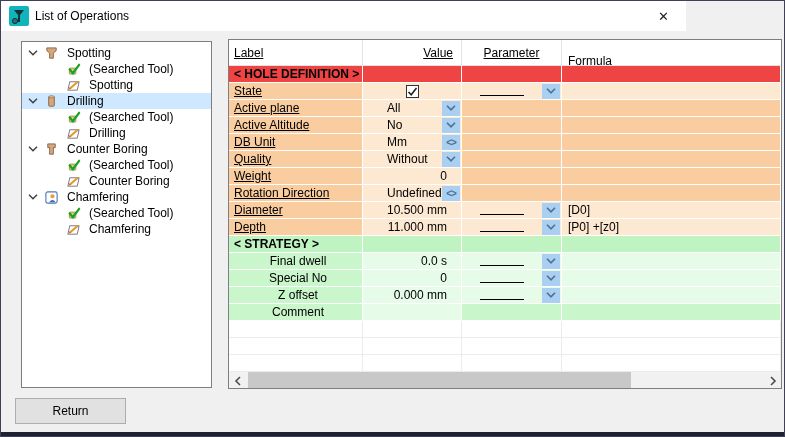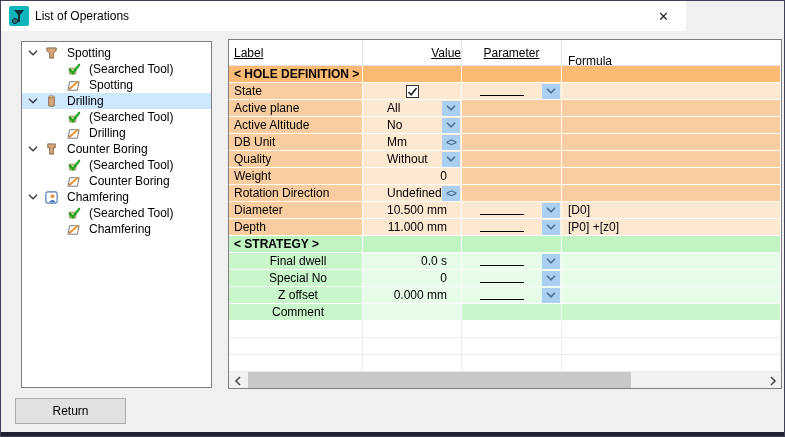--- a/index.html
+++ b/index.html
@@ -23,28 +23,28 @@
 
   
   .table-panel{position:absolute;left:227px;top:38px;width:554px;height:350px;background:#fff;border:1px solid #7e7e7e;box-sizing:border-box;display:flex;flex-direction:column;overflow:hidden;}
   .thead{height:25px;display:flex;border-bottom:1px solid #e3e3e3;background:#fff;flex:none;}
   .th{font-size:12px;color:#000;display:flex;align-items:center;border-right:1px solid #e3e3e3;box-sizing:border-box;text-decoration:underline;}
   .w-label{width:134px;flex:none;}
   .w-value{width:99px;flex:none;}
   .w-param{width:100px;flex:none;}
   .w-formula{flex:1;}
   .th.h-label{padding-left:5px;}
-  .th.h-value{justify-content:flex-end;}
+  .th.h-value{justify-content:flex-end;padding-right:8px;}
   .th.h-param{justify-content:center;}
   .th.h-formula{padding-left:6px;border-right:none;margin-top:16px;}
 
   .trow{height:17px;display:flex;flex:none;box-sizing:border-box;}
   .cell{position:relative;display:flex;align-items:center;font-size:12px;color:#000;box-sizing:border-box;border-right:1px solid #fff;border-bottom:1px solid #fff;overflow:hidden;}
-  .c-orange-med{background:#f9cd9f;}
-  .c-orange-sec{background:#fdba74;}
+  .c-orange-med{background:#f9cd9f;text-decoration:underline;}
+  .c-orange-sec{background:#ef4444;}
   .c-orange-light{background:#fde8d2;}
   .c-green-med{background:#c9f6cb;justify-content:center;}
   .c-green-sec{background:#bff3c2;}
   .c-green-light{background:#e6fbe8;}
   .c-empty{background:#fff;border-right:1px solid #ececec;border-bottom:1px solid #ececec;}
   .lbl{padding-left:5px;white-space:nowrap;}
   .section .lbl{font-weight:bold;}
   .vtext{padding-left:5px;white-space:nowrap;margin-left:19px;}
   .vtext.right{margin-left:auto;padding-right:14px;}
   .dd{width:18px;height:15px;flex:none;background:#a9d0f0;display:flex;align-items:center;justify-content:center;margin-left:auto;margin-right:1px;}

